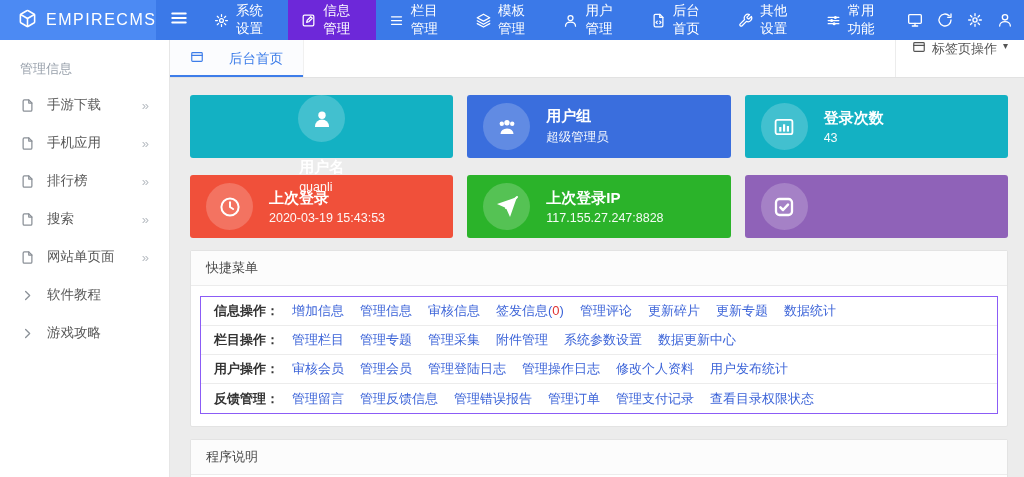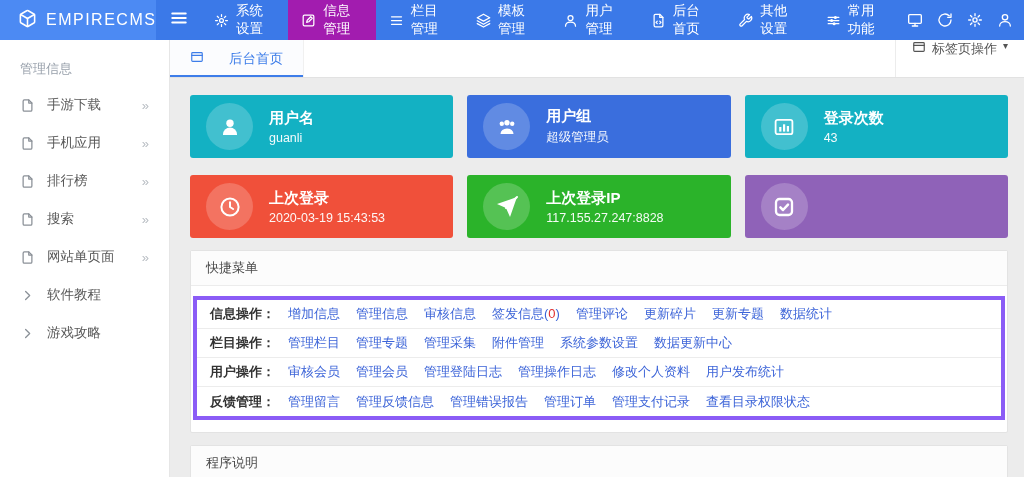--- a/index.html
+++ b/index.html
@@ -8,21 +8,21 @@
 
   
   .topbar { height:40px; background:#3b79e8; display:flex; align-items:stretch; color:#fff; }
   .logo { width:170px; background:#4c8af3; display:flex; align-items:center; gap:9px;
     padding-left:18px; font-size:16px; letter-spacing:1.5px; cursor:pointer; }
   .logo .ico svg { width:19px; height:19px; }
   .hamburger { width:52px; display:flex; align-items:center; justify-content:center; cursor:pointer; }
   .hamburger .ico svg { width:18px; height:18px; }
   #topnav { display:flex; align-items:stretch; }
   .nav-item { display:flex; align-items:center; gap:7px; padding:0 13px; font-size:13.5px; cursor:pointer; }
-  .nav-item.active { background:#a21caf;font-family:Liberation Serif, serif; }
+  .nav-item.active { background:#6d28d9;font-family:Liberation Serif, serif; }
   .nav-item .ico svg { width:15px; height:15px; }
   .top-icons { margin-left:auto; display:flex; align-items:center; padding-right:4px; }
   .top-icon { width:30px; height:40px; display:flex; align-items:center; justify-content:center; cursor:pointer; }
   .top-icon svg { width:16px; height:16px; }
 
   
   .layout { display:flex; height:437px; }
   .sidebar { width:170px; background:#fff; border-right:1px solid #e6e6e6; flex-shrink:0; }
   .side-title { padding:20px 20px 8px; font-size:13px; color:#98a0ab; }
   .side-item { height:38px; display:flex; align-items:center; gap:12px; padding:0 20px;
@@ -50,21 +50,21 @@
     padding:0 16px; color:#fff; cursor:pointer; }
   .card-circle { width:47px; height:47px; border-radius:50%; background:rgba(255,255,255,.2);
     display:flex; align-items:center; justify-content:center; flex-shrink:0; }
   .card-circle svg { width:24px; height:24px; }
   .card-title { font-size:15px; font-weight:bold; margin-bottom:3px; }
   .card-value { font-size:12.5px; opacity:.95; }
 
   .panel { background:#fff; border:1px solid #e3e3e3; border-radius:2px; margin-top:12px; }
   .panel-header { height:35px; line-height:34px; padding:0 15px; font-size:13px; color:#4a4a4a;
     background:#fcfcfc; border-bottom:1px solid #ececec; }
-  .qm-box { margin:10px 2px 12px; border:4px solid #8b5cf6; }
+  .qm-box { margin:10px 9px 12px; border:1px solid #8b5cf6; }
   .qm-row { display:flex; align-items:center; height:29px; padding:0 13px;
     border-bottom:1px solid #ececec; font-size:13px; white-space:nowrap; }
   .qm-row:last-child { border-bottom:none; }
   .qm-label { font-weight:bold; color:#333; width:78px; flex-shrink:0; }
   .qm-link { color:#3c64d8; text-decoration:none; margin-right:16px; cursor:pointer; }
   .qm-link .cnt { color:#e03131; }
   .program-body { height:40px; }
 </style>
 </head>
 <body>
@@ -282,21 +282,21 @@
               <rect x="3" y="4.5" width="18" height="15" rx="1.5"></rect>
               <path d="M3 9.2h18"></path>
             </svg></span>
         <span>标签页操作</span>
         <span class="caret">▾</span>
       </div>
     </div>
 
     <div class="content">
       <div class="cards" id="cards">
-          <div class="card" style="background: rgb(19, 177, 195);">
+          <div class="card" style="background: rgb(19, 177, 195); flex-direction: column;">
             <div class="card-circle">
               <svg viewBox="0 0 24 24">
                 <circle cx="12" cy="8.3" r="3.7" fill="#fff"></circle>
                 <path d="M5 19.5a7 7 0 0 1 14 0v.5H5z" fill="#fff"></path>
               </svg>
             </div>
             <div>
               <div class="card-title">用户名</div>
               <div class="card-value">guanli</div>
             </div>

